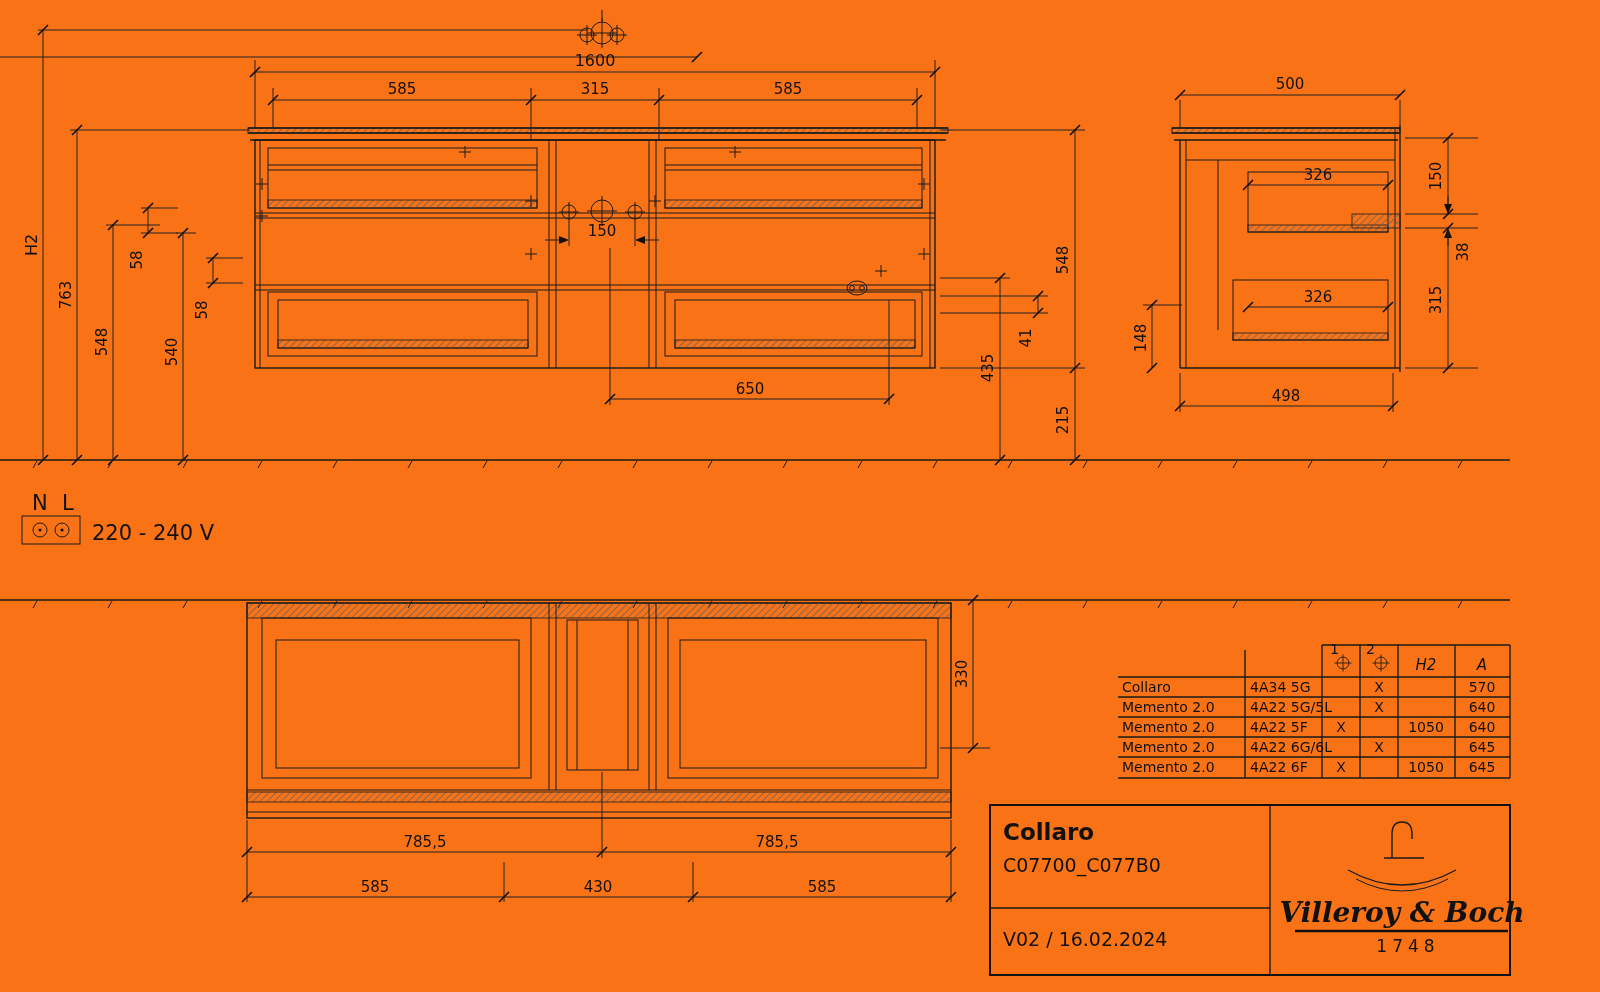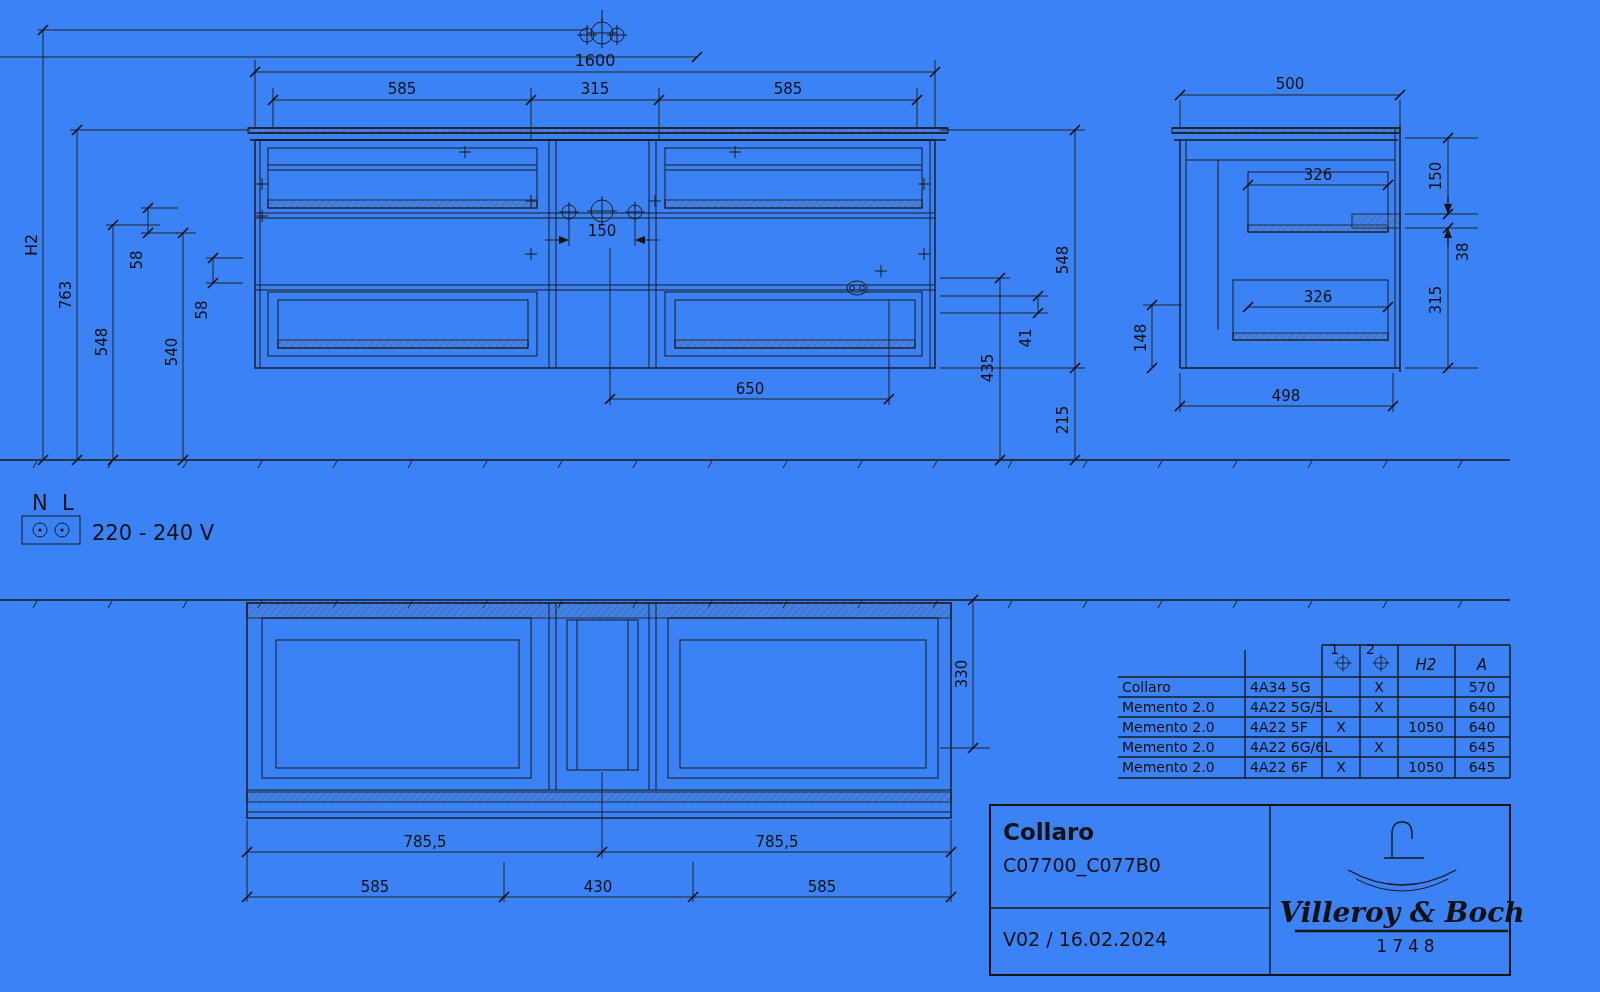--- a/index.html
+++ b/index.html
@@ -1,16 +1,16 @@
 <!DOCTYPE html>
 <html><head>
 <meta charset="utf-8">
 <style>
   html,body{margin:0;padding:0;background:#fff;}
-  .wrap{width:1600px;height:992px;background:#3b82f6;}
+  .wrap{width:1600px;height:992px;background:#f97316;}
   svg{display:block;}
   .ln{stroke:#1a1a1a;stroke-width:1.4;fill:none;}
   .lt{stroke:#1a1a1a;stroke-width:1;fill:none;}
   .dm{stroke:#222;stroke-width:1;fill:none;}
   .tk{stroke:#111;stroke-width:1.6;fill:none;}
   .dim{font:15px "DejaVu Sans", sans-serif;fill:#111;}
   .dimb{font:16px "DejaVu Sans", sans-serif;fill:#111;}
   .tbl{font:14px "DejaVu Sans", sans-serif;fill:#111;}
   .tblh{font:italic 15px "DejaVu Sans", sans-serif;fill:#111;}
   .volt{font:21px "DejaVu Sans", sans-serif;fill:#111;}

